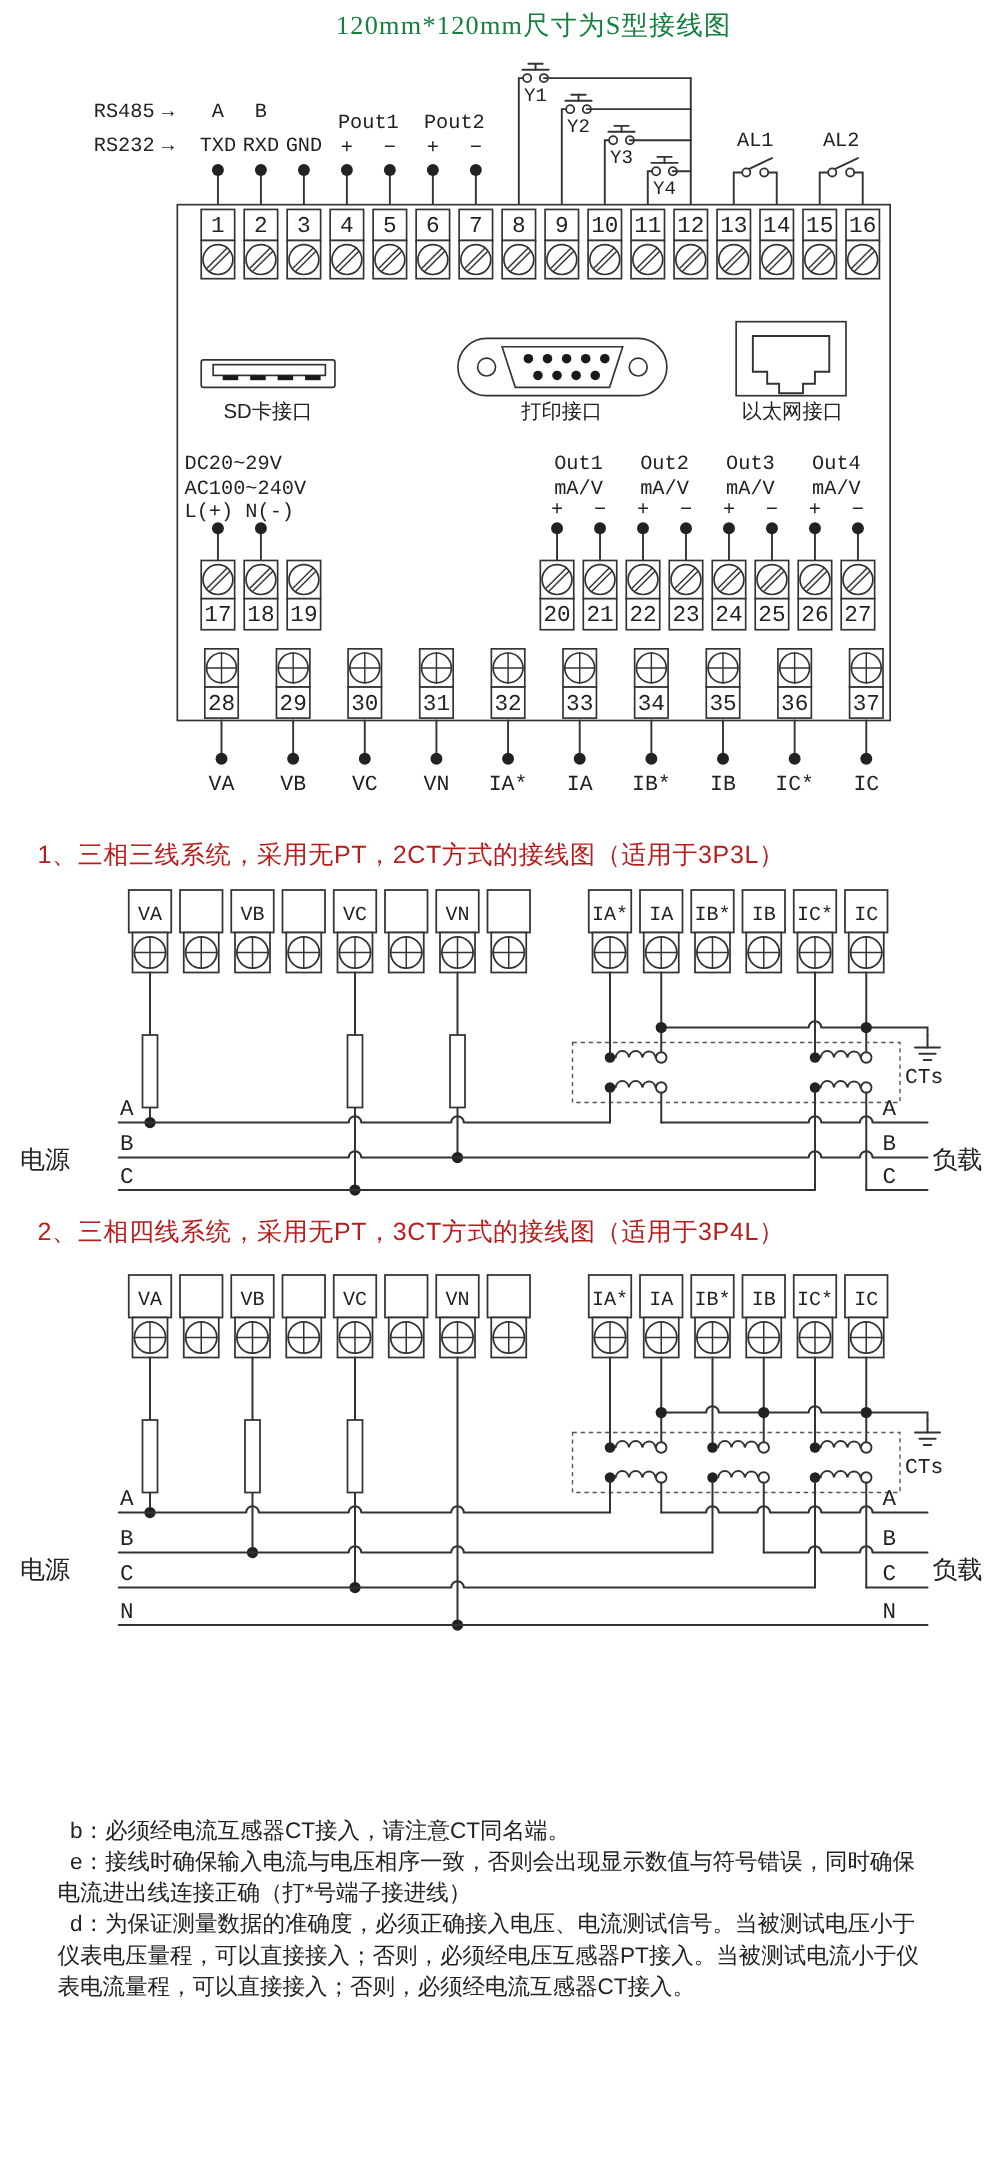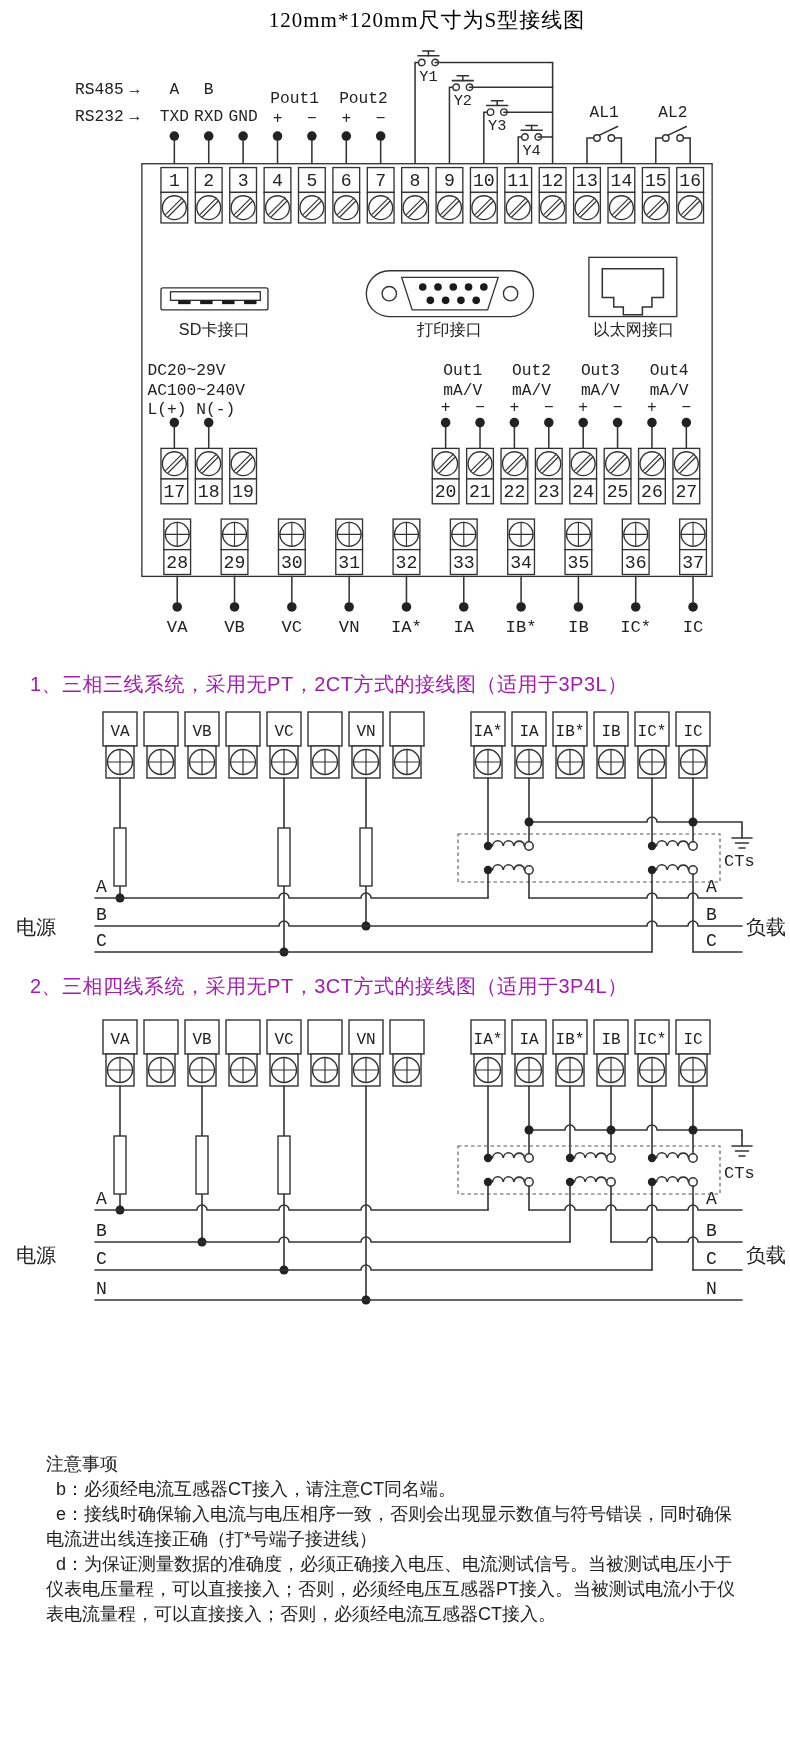--- a/index.html
+++ b/index.html
@@ -1,21 +1,21 @@
 <!DOCTYPE html>
 <html><head>
 <meta charset="utf-8">
 <style>
   html,body { margin:0; padding:0; }
   body { width:790px; height:1744px; background:#fff; position:relative; overflow:hidden;
          font-family:"Liberation Sans",sans-serif; color:#222; }
   .abs { position:absolute; }
   #title { top:6px; left:0; width:790px; text-align:center; box-sizing:border-box; padding-left:64px;
-           font:21px "Liberation Serif",serif; letter-spacing:1px; color:#000000; }
-  .heading { left:30px; font:20px/1.25 "Liberation Sans",sans-serif; color:#a21caf; letter-spacing:0.5px; }
+           font:21px "Liberation Serif",serif; letter-spacing:1px; color:#15803d; }
+  .heading { left:30px; font:20px/1.25 "Liberation Sans",sans-serif; color:#b91c1c; letter-spacing:0.5px; }
   #notes { left:46px; top:1452px; width:702px; font:18px/25px "Liberation Sans",sans-serif; color:#222; }
   #notes p { margin:0; text-indent:10px; }
   #notes .nt { text-indent:0; }
   svg { display:block; }
   .w  { stroke:#333; stroke-width:1.6; fill:none; stroke-linecap:round; }
   .wt { stroke:#333; stroke-width:1.2; fill:none; stroke-linecap:round; }
   .bx { stroke:#333; stroke-width:1.4; fill:#fff; }
   .dash { stroke:#555; stroke-width:1.1; fill:none; stroke-dasharray:3.5 3; }
   .dot { fill:#222; stroke:none; }
   .oc  { fill:#fff; stroke:#333; stroke-width:1.5; }
@@ -697,17 +697,16 @@
     <text class="tphase" x="706" y="192">A</text>
     <text class="tphase" x="706" y="224">B</text>
     <text class="tphase" x="706" y="252">C</text>
     <text class="tphase" x="706" y="282">N</text>
     <text class="tsrc" x="16" y="250">电源</text>
     <text class="tsrc" x="746" y="250">负载</text>
   </g>
 </svg>
 
 <div id="notes" class="abs">
-  <p class="nt">注意事项</p>
   <p>b：必须经电流互感器CT接入，请注意CT同名端。</p>
   <p>e：接线时确保输入电流与电压相序一致，否则会出现显示数值与符号错误，同时确保电流进出线连接正确（打*号端子接进线）</p>
   <p>d：为保证测量数据的准确度，必须正确接入电压、电流测试信号。当被测试电压小于仪表电压量程，可以直接接入；否则，必须经电压互感器PT接入。当被测试电流小于仪表电流量程，可以直接接入；否则，必须经电流互感器CT接入。</p>
 </div>
 
 </body></html>

